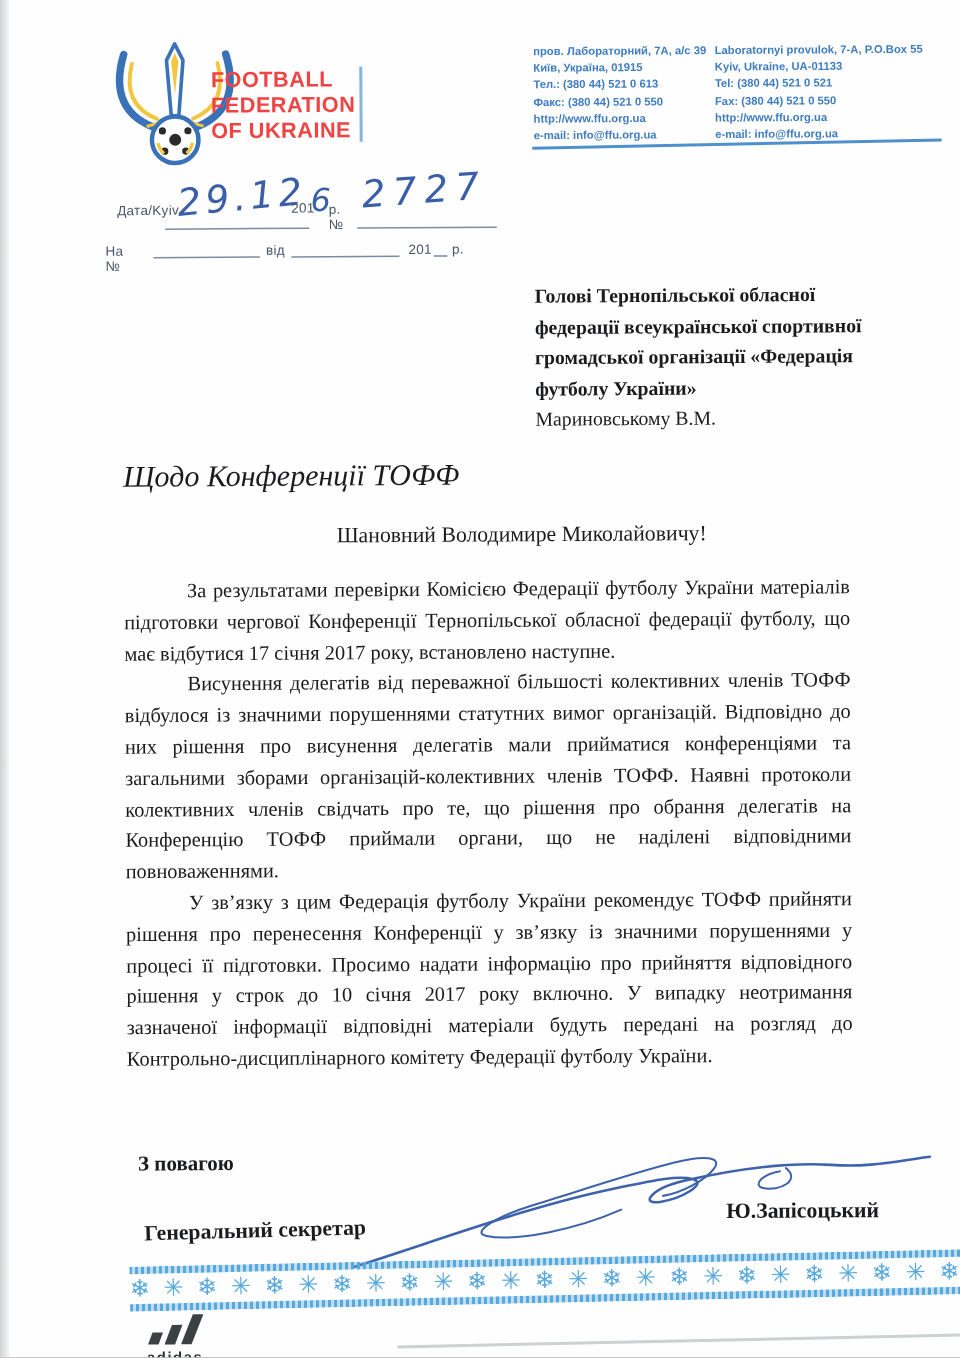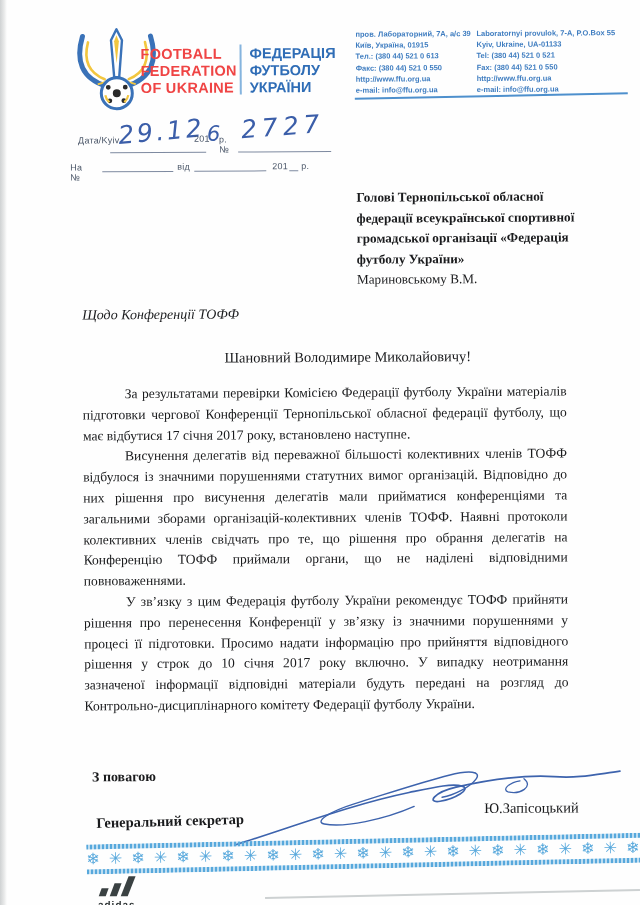--- a/index.html
+++ b/index.html
@@ -56,35 +56,35 @@
   }
   .hand-date{ left:120px; top:116px; font-size:25px; letter-spacing:3px; transform:rotate(-5deg); }
   .hand-year{ left:209px; top:121px; font-size:21px; }
   .hand-num{ left:243px; top:112px; font-size:25px; letter-spacing:5px; transform:rotate(-4deg); }
 
   
   .recipient{ position:absolute; left:358px; top:188px; width:255px;
     font-size:13.2px; line-height:20.5px; }
   .recipient .b{ font-weight:bold; }
 
-  .subject{ position:absolute; left:83px; top:306px; font-style:italic; font-size:14px; }
+  .subject{ position:absolute; left:83px; top:306px; font-style:italic; font-size:20px; }
   .salutation{ position:absolute; left:225px; top:349px; font-size:14.5px; }
 
   
   .body-text{
     position:absolute; left:83px; top:383px; width:484px;
     font-size:13.6px; line-height:20.8px; text-align:justify; color:#191a1c;
   }
   .body-text p{ text-indent:42px; }
 
   
   .sig-closing{ position:absolute; left:90px; top:768px; font-weight:bold; font-size:14px;text-align:center; }
   .sig-title{ position:absolute; left:94px; top:812px; font-weight:bold; font-size:14.5px;
     transform:rotate(-1.2deg); }
-  .sig-name{ position:absolute; left:482px; top:801px; font-weight:normal; font-size:14.5px;text-align:right; }
+  .sig-name{ position:absolute; left:482px; top:801px; font-weight:bold; font-size:14.5px;text-align:right; }
   .sig-ink{ position:absolute; left:222px; top:760px; }
 
   
   .ornament{
     position:absolute; left:84px; top:843px; width:560px; height:30px;
     transform:rotate(-0.85deg); transform-origin:left center; overflow:hidden;
   }
   .orn-strip{
     height:5px;
     background:repeating-linear-gradient(90deg,#57a8dc 0 2px, rgba(87,168,220,.38) 2px 4px);
@@ -135,25 +135,20 @@
     </svg>
 
     <div class="org-en">
       <div>FOOTBALL</div>
       <div>FEDERATION</div>
       <div>OF UKRAINE</div>
     </div>
 
     <div class="hdr-divider"></div>
 
-    <div class="org-ua">
-      <div>ФЕДЕРАЦІЯ</div>
-      <div>ФУТБОЛУ</div>
-      <div>УКРАЇНИ</div>
-    </div>
 
     <div class="contacts contacts-ua">
       <div>пров. Лабораторний, 7А, а/с 39</div>
       <div>Київ, Україна, 01915</div>
       <div>Тел.:  (380 44) 521 0 613</div>
       <div>Факс: (380 44) 521 0 550</div>
       <div>http://www.ffu.org.ua</div>
       <div>e-mail: info@ffu.org.ua</div>
     </div>
 

